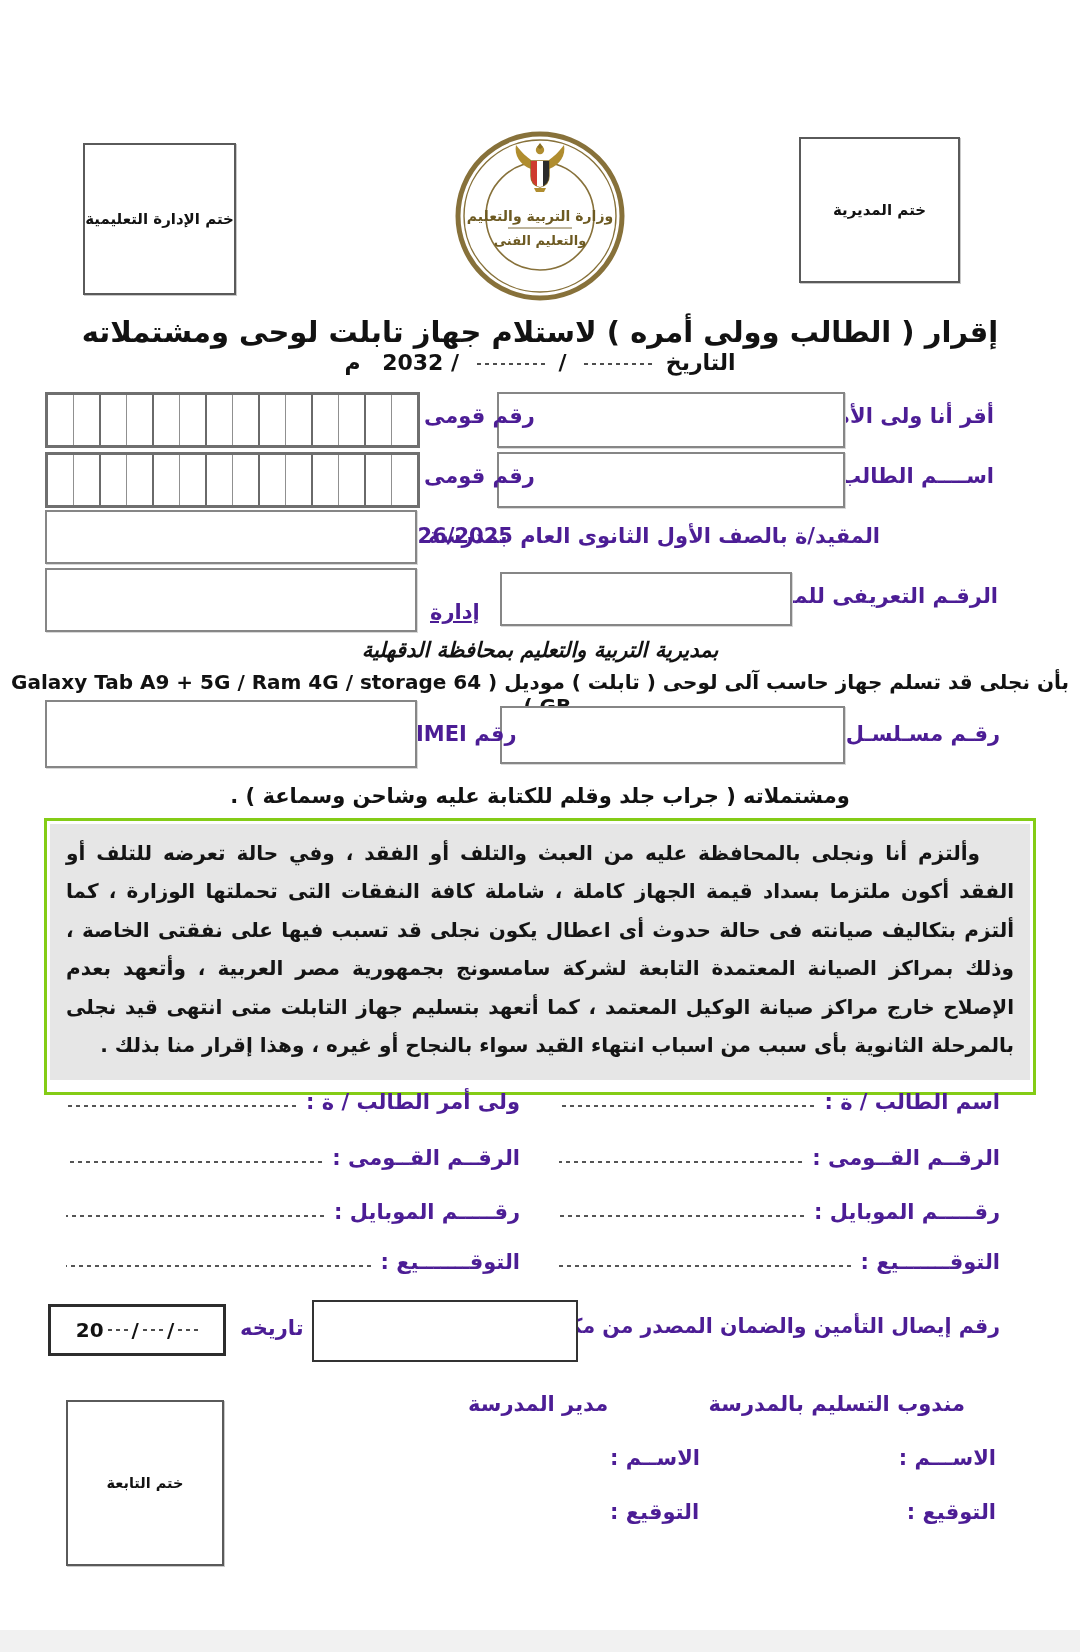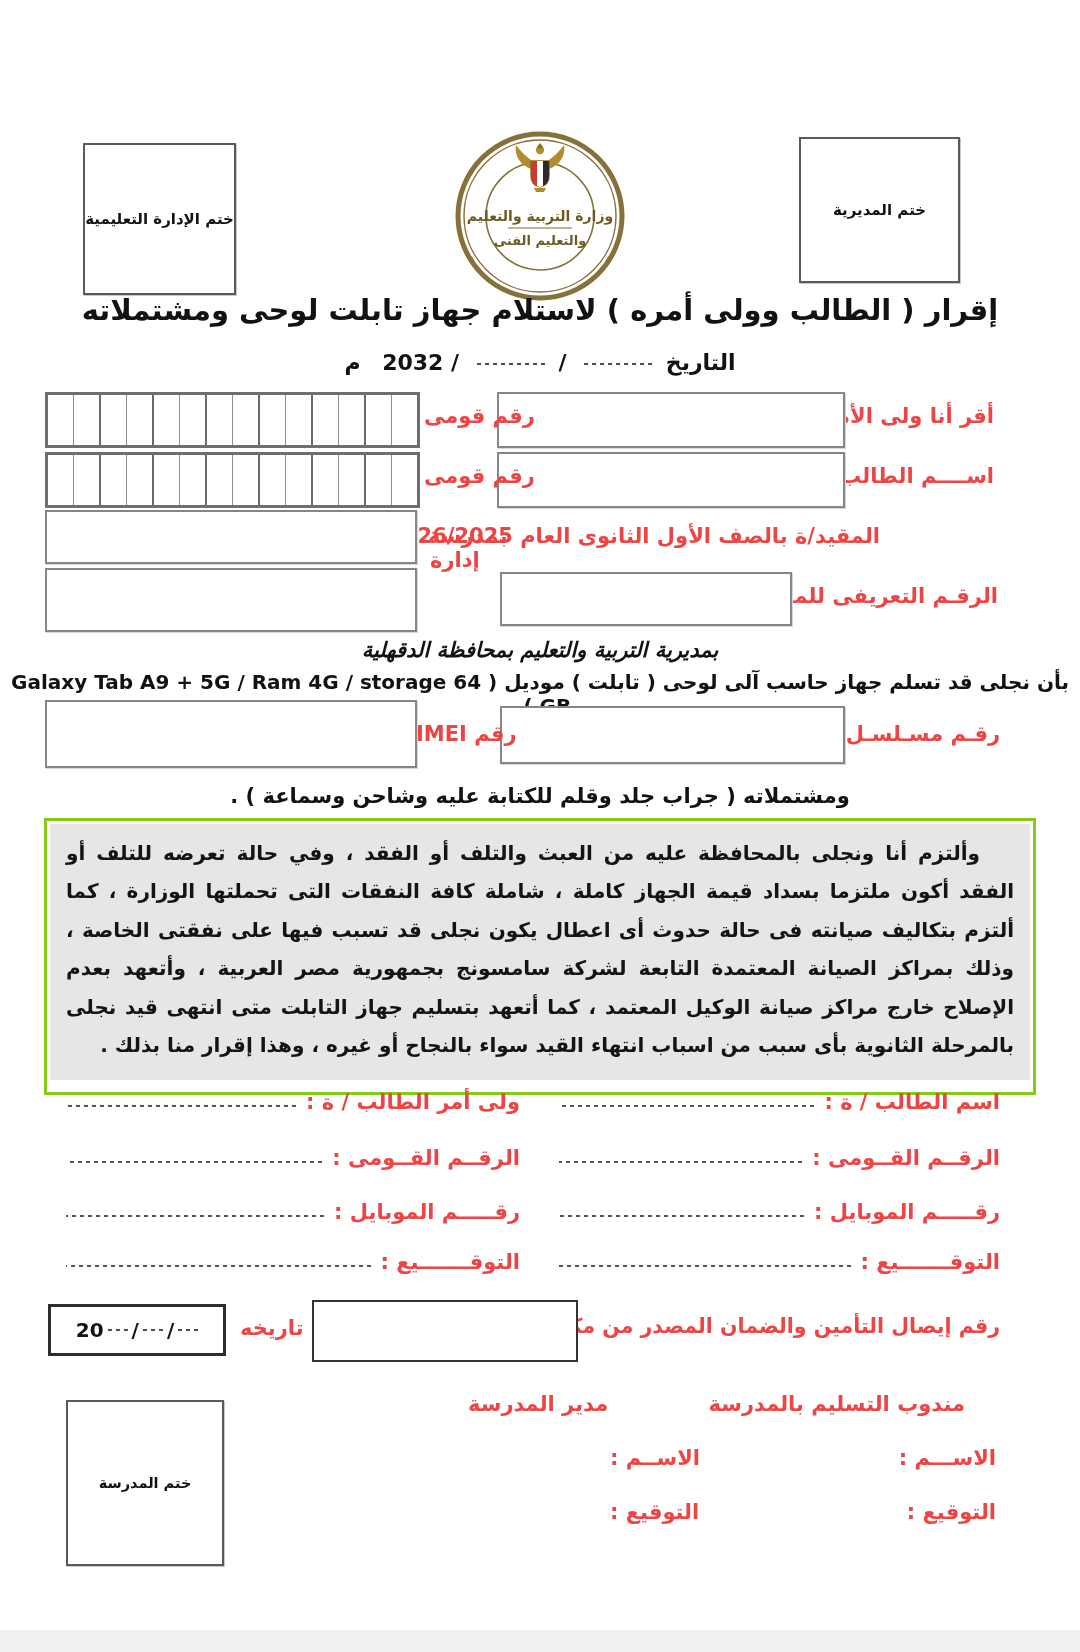--- a/index.html
+++ b/index.html
@@ -9,21 +9,21 @@
     width: 1080px;
     height: 1652px;
     margin: 0 auto;
     background: #ffffff;
     direction: rtl;
     font-family: "DejaVu Sans", sans-serif;
     color: #121212;
     overflow: hidden;
   }
   .abs { position: absolute; }
-  .lbl { font-weight: bold; font-size: 21px; white-space: nowrap; color:#ef4444; }
+  .lbl { font-weight: bold; font-size: 21px; white-space: nowrap; color:#4c1d95; }
   .center-line { width: 100%; text-align: center; font-weight: bold; }
 
   
   .stamp-box {
     position: absolute;
     border: 2px solid #5a5a5a;
     background: #fff;
     box-shadow: 1px 1px 0 #c9c9c9;
     display: flex; align-items: center; justify-content: center;
     text-align: center;
@@ -82,21 +82,21 @@
     background: #e6e6e6;
     padding: 10px 16px 16px 16px;
     font-size: 20px;
     font-weight: bold;
     line-height: 1.92;
     text-align: justify;
     text-indent: 34px;
     color: #141414;
   }
 
-  .title { font-size: 29px; }
+  .title { font-size: 29px; margin-top: 22px; }
   .subline { font-size: 21px; }
 
   .date-blank { width: 72px; margin: 0 6px; }
 
   
   .date-box {
     position: absolute;
     border: 3px solid #2d2d2d;
     background: #fff;
     display: flex; align-items: center; justify-content: center;
@@ -207,21 +207,21 @@
       <div class="nid-cell"></div>
       <div class="nid-cell"></div>
     </div>
 
   <div class="abs lbl" style="right:200px; top:524px;">المقيد/ة بالصف الأول الثانوى العام 2026/2025 م</div>
   <div class="abs lbl" style="left:428px; top:524px;">بمدرسة</div>
   <div class="field" style="left:45px; top:510px; width:372px; height:54px;"></div>
 
   <div class="abs lbl" style="right:82px; top:584px;">الرقـم التعريفى للمدرسة</div>
   <div class="field" style="left:500px; top:572px; width:292px; height:54px;"></div>
-  <div class="abs lbl" style="left:430px; top:548px;">إدارة</div>
+  <div class="abs lbl" style="left:430px; top:600px;text-decoration:underline;">إدارة</div>
   <div class="field" style="left:45px; top:568px; width:372px; height:64px;"></div>
 
   <div class="abs center-line subline" style="top:638px;font-style:italic;">بمديرية التربية والتعليم بمحافظة الدقهلية</div>
   <div class="abs center-line" style="top:670px; font-size:20px;">بأن نجلى قد تسلم جهاز حاسب آلى لوحى ( تابلت ) موديل ( Galaxy Tab A9 + 5G / Ram 4G / storage 64 GB ) .</div>
 
   <div class="abs lbl" style="right:80px; top:722px;">رقـم مسـلسـل</div>
   <div class="field" style="left:500px; top:706px; width:345px; height:58px;"></div>
   <div class="abs lbl" style="left:416px; top:722px;">رقم IMEI</div>
   <div class="field" style="left:45px; top:700px; width:372px; height:68px;"></div>
 
@@ -282,18 +282,18 @@
   <div class="abs lbl" style="right:115px; top:1392px;">مندوب التسليم بالمدرسة</div>
   <div class="abs lbl" style="left:468px; top:1392px;">مدير المدرسة</div>
 
   <div class="abs lbl" style="right:84px; top:1446px;">الاســـم :</div>
   <div class="abs lbl" style="left:610px; top:1446px;">الاســم :</div>
 
   <div class="abs lbl" style="right:84px; top:1500px;">التوقيع :</div>
   <div class="abs lbl" style="left:610px; top:1500px;">التوقيع :</div>
 
   <div class="stamp-box" style="left:66px; top:1400px; width:158px; height:166px;">
-    <span class="stamp-label" style="font-size:14.5px;">ختم المدرسة</span>
+    <span class="stamp-label" style="font-size:14.5px;">ختم التابعة</span>
   </div>
 
   <div class="bottom-strip" style="top:1630px; height:22px;"></div>
 
 </div>
 
 </body></html>

